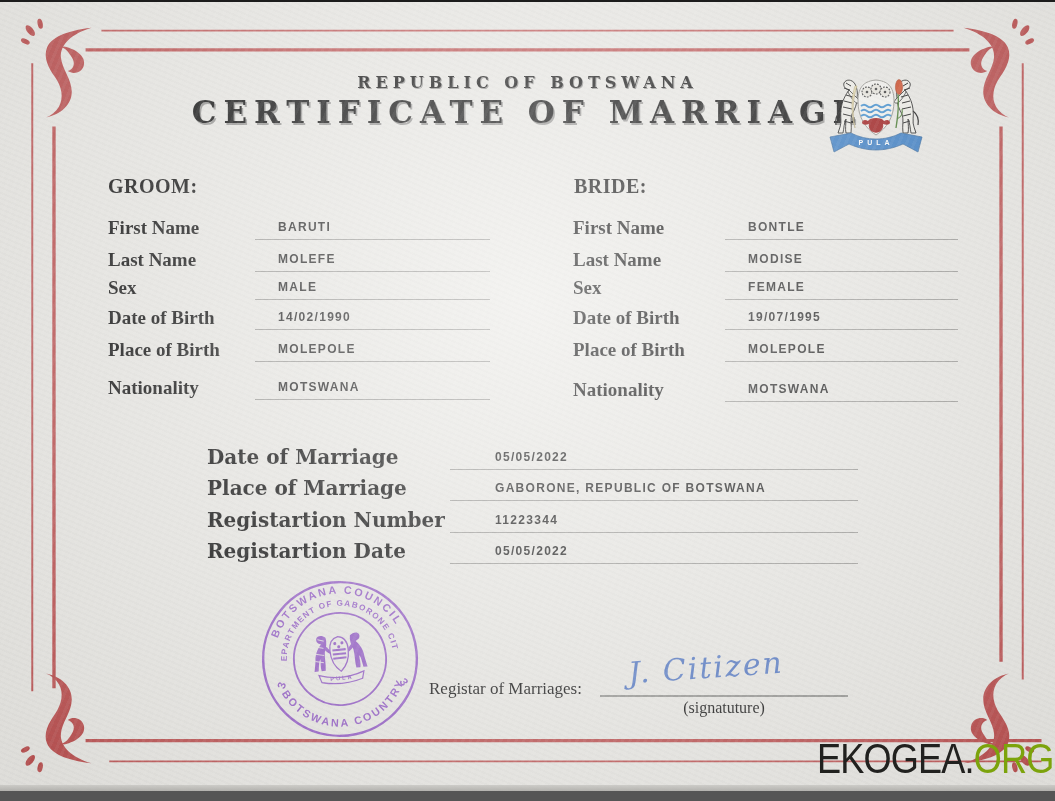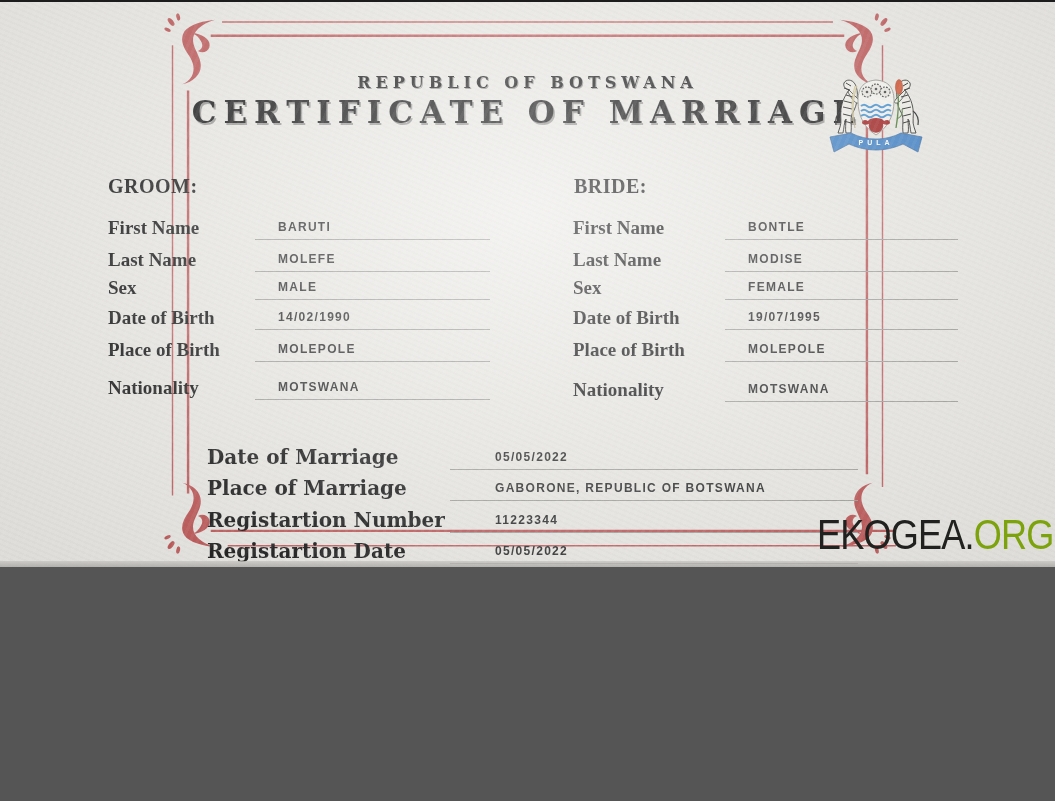--- a/index.html
+++ b/index.html
@@ -1,16 +1,16 @@
 <!DOCTYPE html>
 <html><head>
 <meta charset="utf-8">
 <style>
   html,body{margin:0;padding:0;background:#555;}
-  #page{position:relative;width:1055px;height:567px;background:#eae9e5;overflow:hidden;
+  #page{position:relative;width:1055px;height:791px;background:#eae9e5;overflow:hidden;
         font-family:"Liberation Serif",serif;}
   
   #page::after{content:"";position:absolute;inset:0;pointer-events:none;
     background:
       radial-gradient(ellipse at 50% 38%, rgba(255,255,255,.45), rgba(0,0,0,.05) 95%),
       repeating-linear-gradient(23deg, rgba(0,0,0,.015) 0 2px, transparent 2px 5px),
       repeating-linear-gradient(113deg, rgba(255,255,255,.05) 0 3px, transparent 3px 7px);}
   .edge-top{position:absolute;top:0;left:0;right:0;height:2px;background:#1c1c1c;z-index:5;}
   .edge-bottom{position:absolute;bottom:0;left:0;right:0;height:6px;
     background:linear-gradient(180deg,#c6c5c1,#a3a29e);opacity:.75;z-index:5;}

